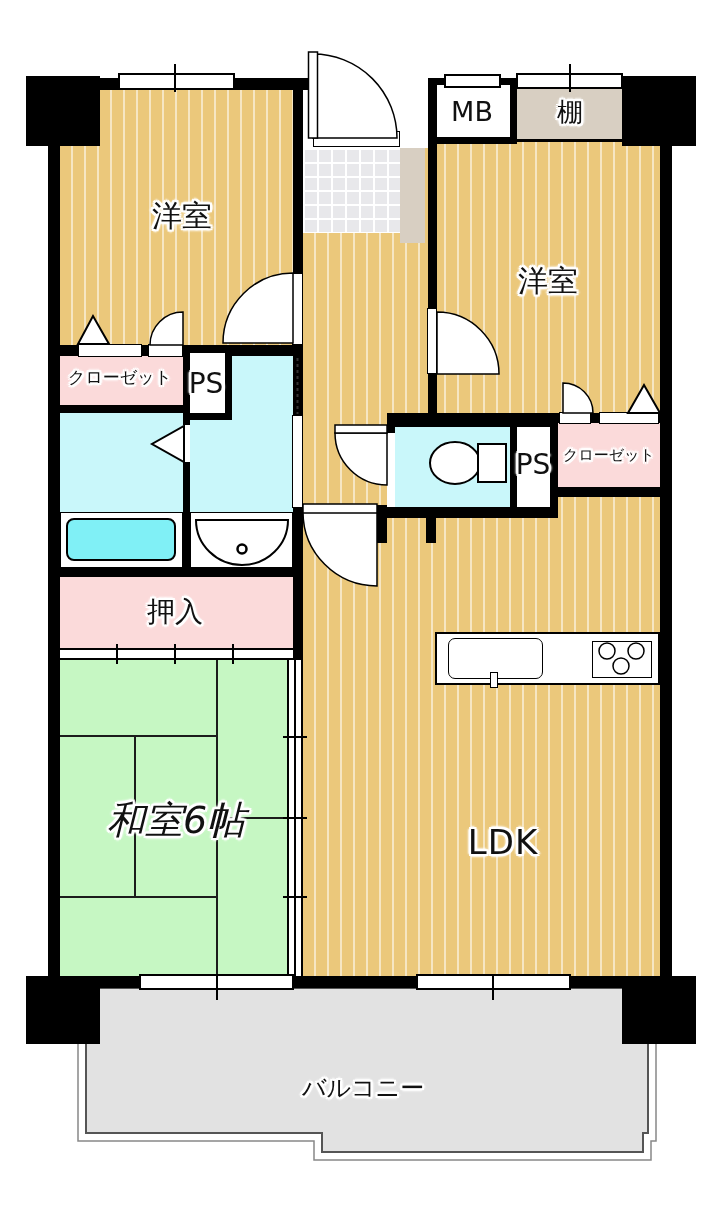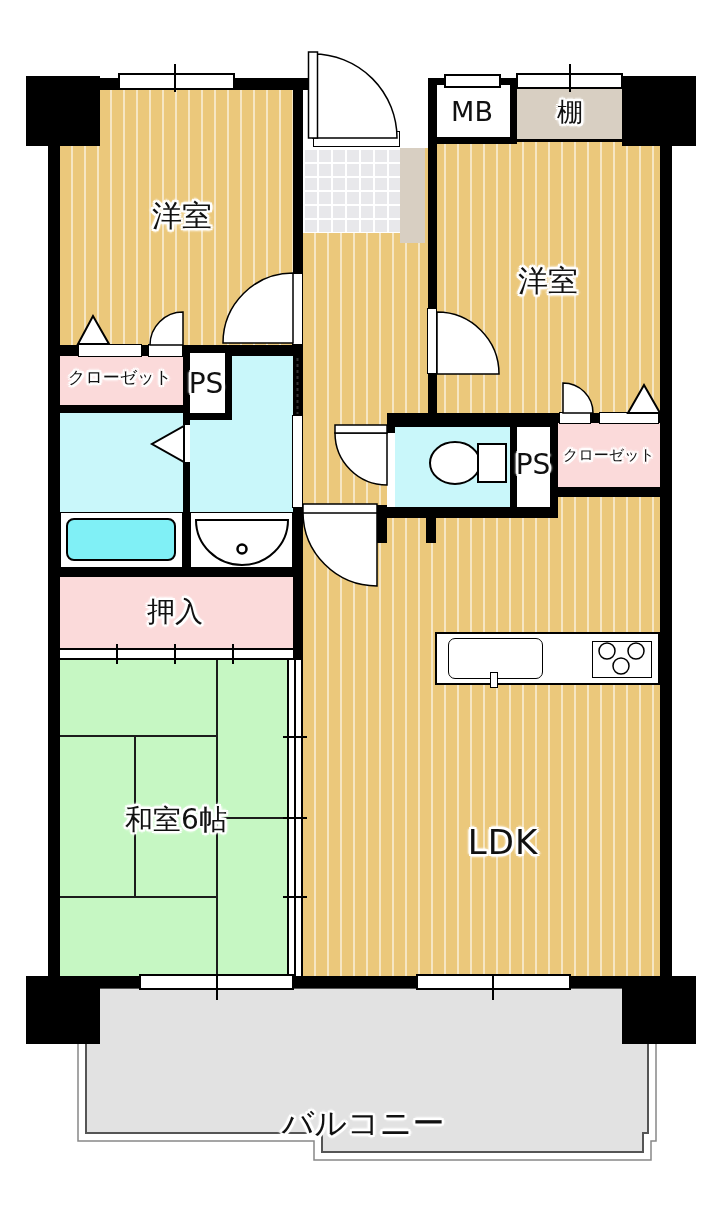--- a/index.html
+++ b/index.html
@@ -171,23 +171,23 @@
 
     <g>
       <circle cx="607" cy="651" r="8" fill="#fff" stroke="#000" stroke-width="1.5"></circle>
       <circle cx="636" cy="651" r="8" fill="#fff" stroke="#000" stroke-width="1.5"></circle>
       <circle cx="621" cy="666" r="8" fill="#fff" stroke="#000" stroke-width="1.5"></circle>
     </g>
   </svg>
 
   <div class="lbl" style="left:182px;top:216px;font-size:30px;">洋室</div>
   <div class="lbl" style="left:548px;top:281px;font-size:30px;">洋室</div>
-  <div class="lbl" style="left:176px;top:820px;font-size:28px;">和室6帖</div>
+  <div class="lbl" style="left:176px;top:820px;font-size:38px;font-style:italic;">和室6帖</div>
   <div class="lbl" style="left:503px;top:842px;font-size:34px;letter-spacing:1px;">LDK</div>
-  <div class="lbl" style="left:363px;top:1088px;font-size:32px;margin-top:36px;">バルコニー</div>
+  <div class="lbl" style="left:363px;top:1088px;font-size:24px;">バルコニー</div>
   <div class="lbl" style="left:175px;top:612px;font-size:28px;">押入</div>
   <div class="lbl" style="left:120px;top:377px;font-size:17px;">クローゼット</div>
   <div class="lbl" style="left:609px;top:455px;font-size:15px;">クローゼット</div>
   <div class="lbl" style="left:206px;top:383px;font-size:28px;">PS</div>
   <div class="lbl" style="left:533px;top:464px;font-size:28px;">PS</div>
   <div class="lbl" style="left:472px;top:111px;font-size:27px;">MB</div>
   <div class="lbl" style="left:570px;top:112px;font-size:26px;">棚</div>
 
 </div>
 

